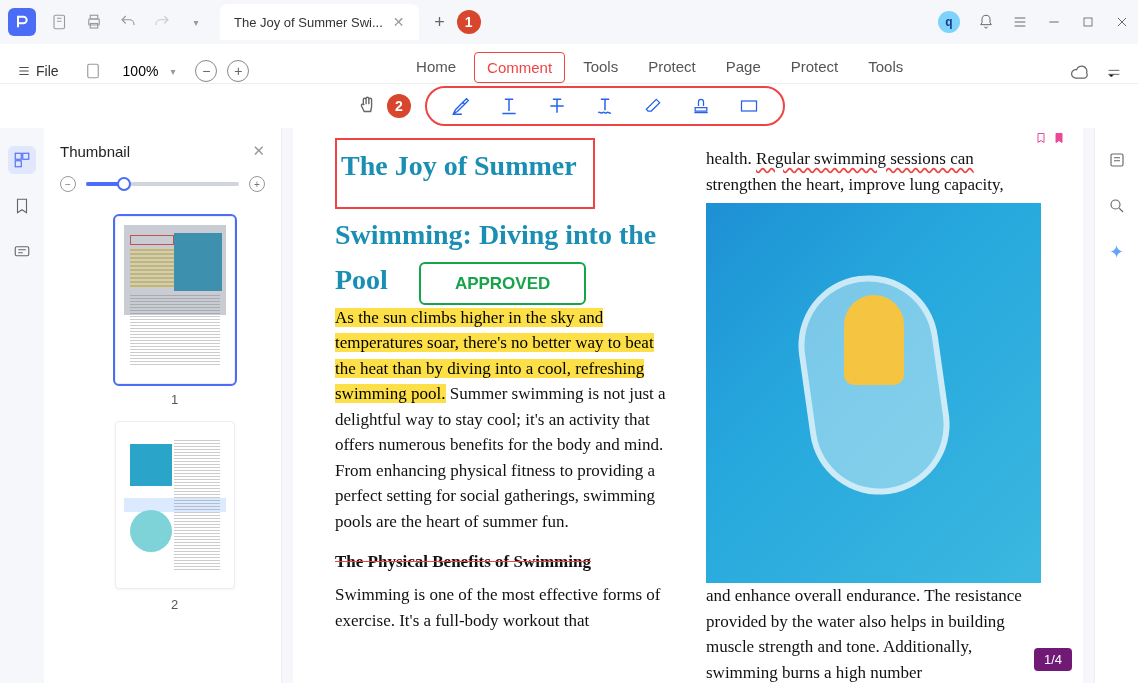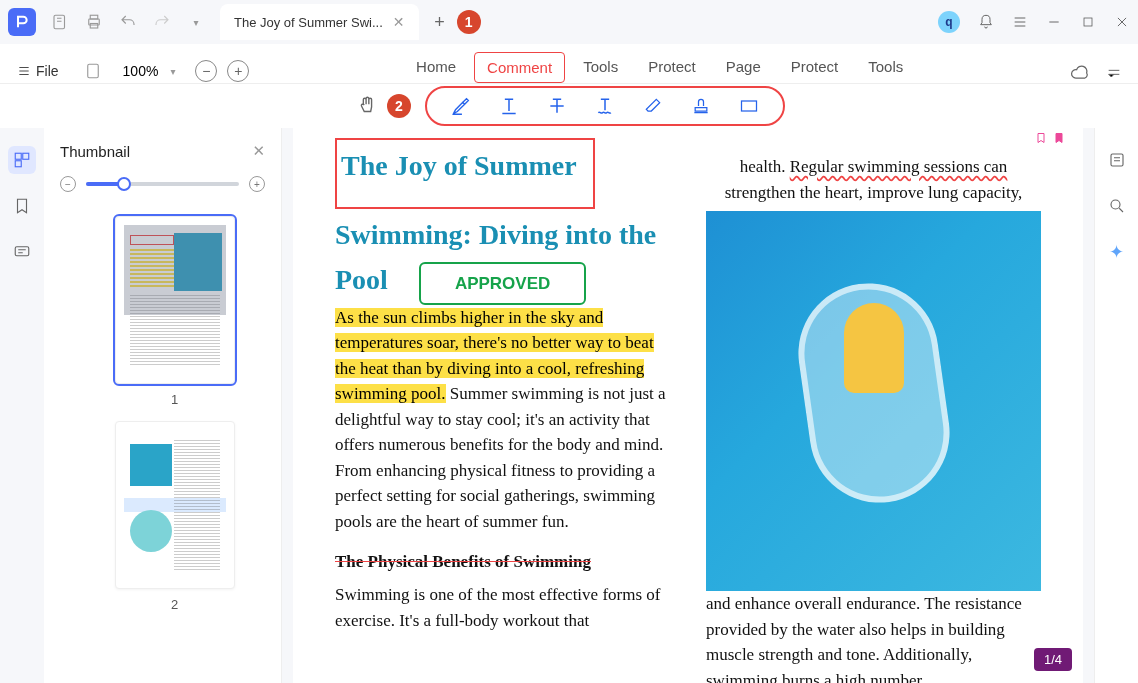--- a/index.html
+++ b/index.html
@@ -319,21 +319,21 @@
             <span>Swimming: Diving into the Pool</span>
             <span class="approved">APPROVED</span>
           </div>
           <p class="body-text">
             <span class="highlight">As the sun climbs higher in the sky and temperatures soar, there's no better way to beat the heat than by diving into a cool, refreshing swimming pool.</span><span> Summer swimming is not just a delightful way to stay cool; it's an activity that offers numerous benefits for the body and mind. From enhancing physical fitness to providing a perfect setting for social gatherings, swimming pools are the heart of summer fun.</span>
           </p>
           <p class="subhead">The Physical Benefits of Swimming</p>
           <p class="body-text" style="margin-top:10px;">Swimming is one of the most effective forms of exercise. It's a full-body workout that</p>
         </div>
         <div class="col">
-          <p class="body-text" style="margin-top:16px;text-align:center;">
+          <p class="body-text" style="margin-top:8px;">
             <span>health. </span><span class="squiggle">Regular swimming sessions can</span><span> strengthen the heart, improve lung capacity,</span>
           </p>
           <div class="pool-img">
             <div class="float-raft"></div>
             <div class="person"></div>
           </div>
           <p class="body-text">and enhance overall endurance. The resistance provided by the water also helps in building muscle strength and tone. Additionally, swimming burns a high number</p>
         </div>
       </div>
     </div>

